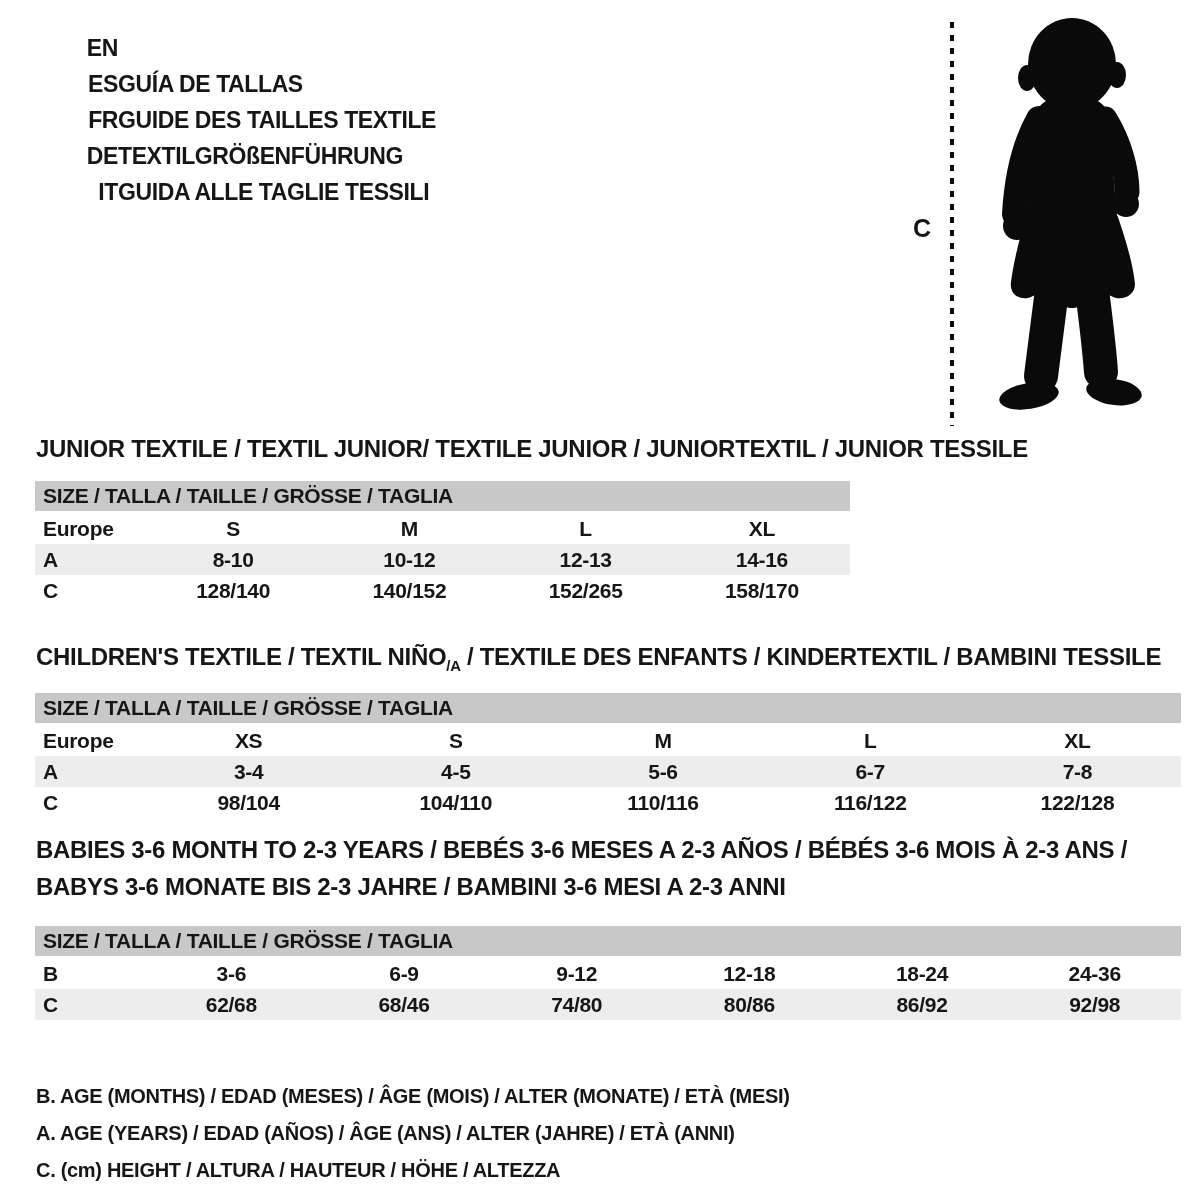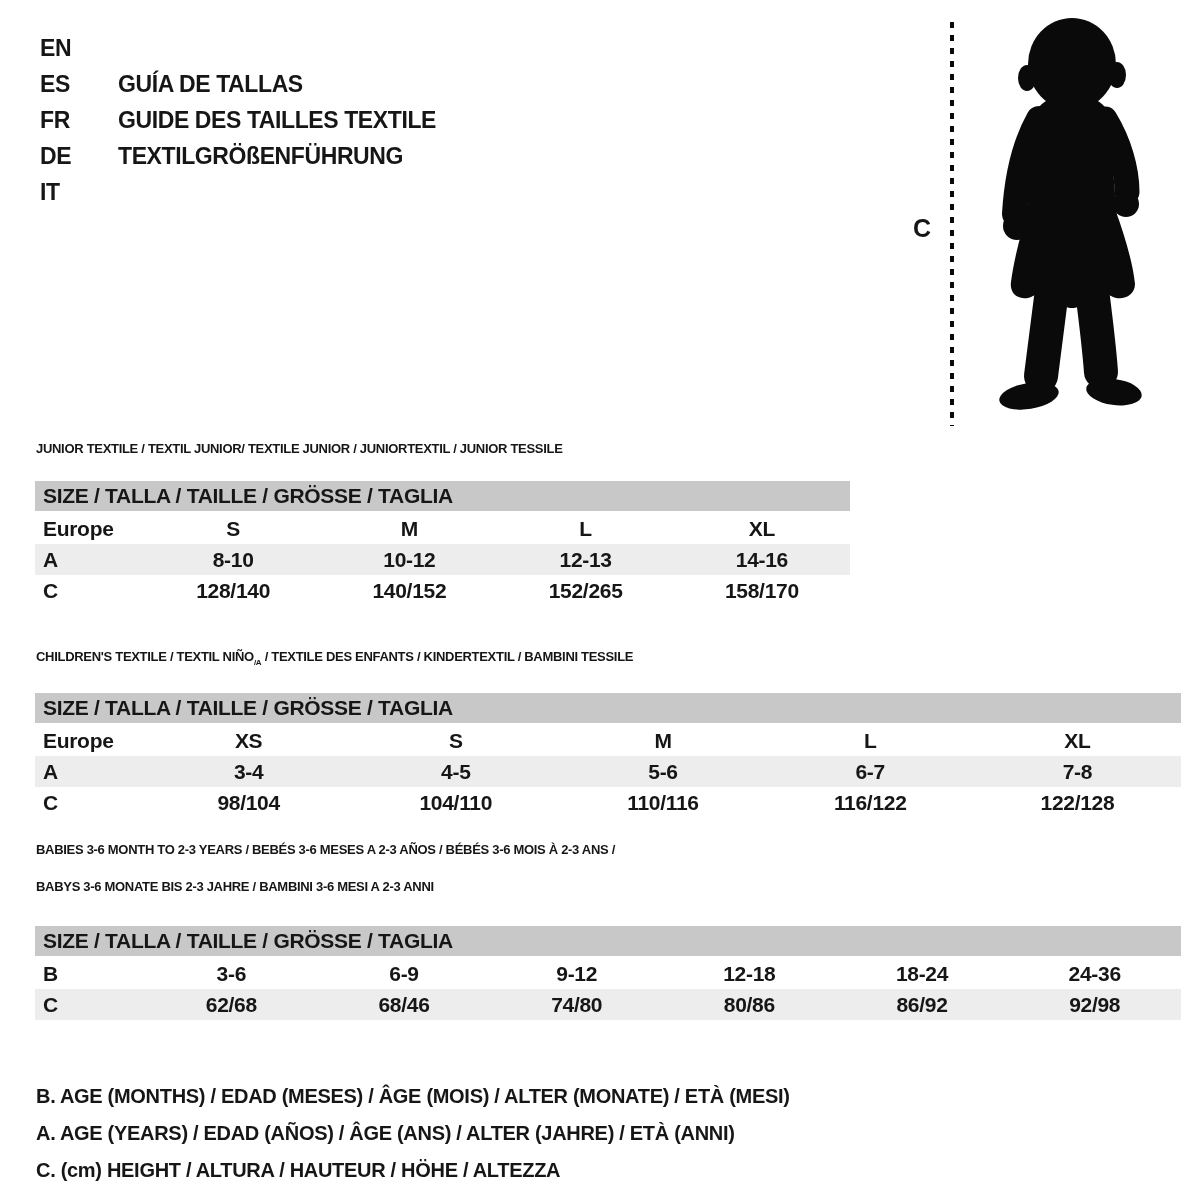--- a/index.html
+++ b/index.html
@@ -6,29 +6,29 @@
   body{
     width:1200px;height:1200px;position:relative;overflow:hidden;
     background:#ffffff;color:#161616;
     font-family:"Liberation Sans", sans-serif;
     -webkit-font-smoothing:antialiased;
   }
   
   .lang-list{position:absolute;top:30px;left:40px;}
   .lang-row{display:flex;height:36px;line-height:36px;
     font-size:23px;font-weight:bold;letter-spacing:-0.4px;}
-  .lang-code{width:78px;}
+  .lang-code{width:78px;text-align:right;}
   
   .figure{position:absolute;top:8px;left:895px;width:290px;height:420px;}
   .figure svg{display:block;}
   .figure-label{position:absolute;left:18px;top:206px;
     font-size:25px;font-weight:bold;}
   
   .section-title{position:absolute;left:36px;
-    font-size:13px;font-weight:bold;letter-spacing:-0.3px;line-height:37px;}
+    font-size:24px;font-weight:bold;letter-spacing:-0.3px;line-height:37px;}
   .section-title .sub{font-size:0.62em;vertical-align:sub;}
   #title-0{top:430px;}
   #title-1{top:638px;}
   #title-2{top:831px;}
   
   .size-table{position:absolute;left:35px;}
   #table-0{top:481px;width:815px;}
   #table-1{top:693px;width:1146px;}
   #table-2{top:926px;width:1146px;}
   .size-table .bar{height:30px;line-height:30px;margin-bottom:2px;
@@ -56,20 +56,21 @@
     <div class="lang-row">
       <div class="lang-code">FR</div>
       <div class="lang-title">GUIDE DES TAILLES TEXTILE</div>
     </div>
     <div class="lang-row">
       <div class="lang-code">DE</div>
       <div class="lang-title">TEXTILGRÖßENFÜHRUNG</div>
     </div>
     <div class="lang-row">
       <div class="lang-code">IT</div>
+      <div class="lang-title">GUIDA ALLE TAGLIE TESSILI</div>
     </div>
   </div>
 
 <div class="figure">
   <span class="figure-label">C</span>
   <svg width="290" height="420" viewBox="0 0 290 420">
     <line x1="57" y1="14" x2="57" y2="418" stroke="#0a0a0a" stroke-width="4" stroke-dasharray="6 7"></line>
     <g transform="translate(92,6)" fill="#0a0a0a" stroke="none">
 
       <ellipse cx="85" cy="50" rx="44" ry="46"></ellipse>

